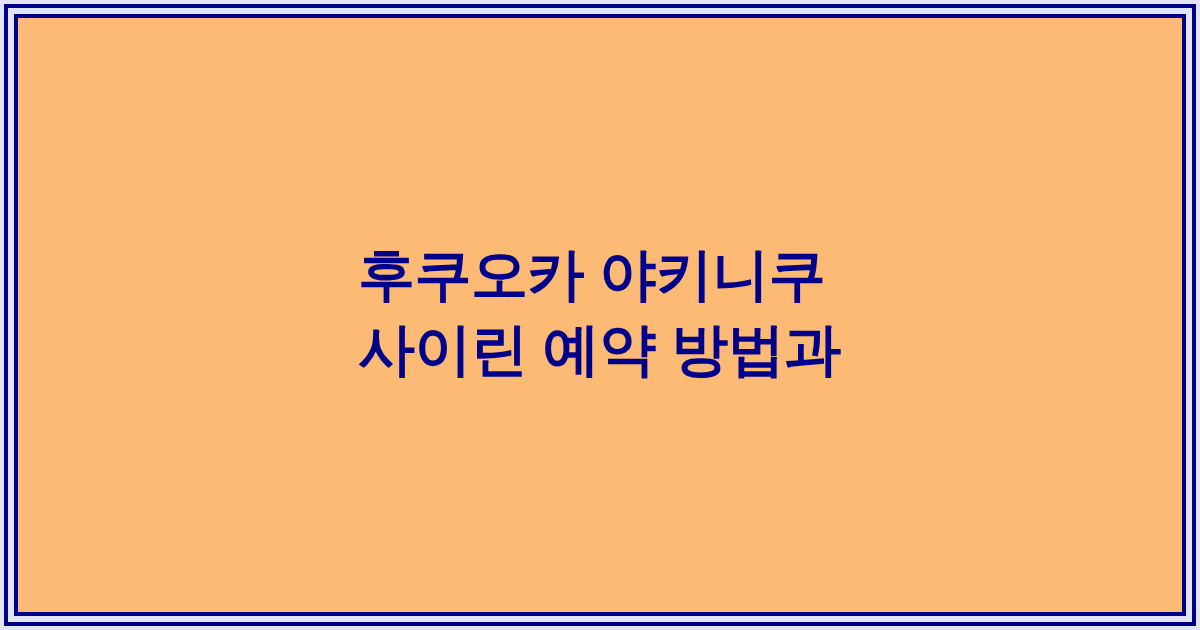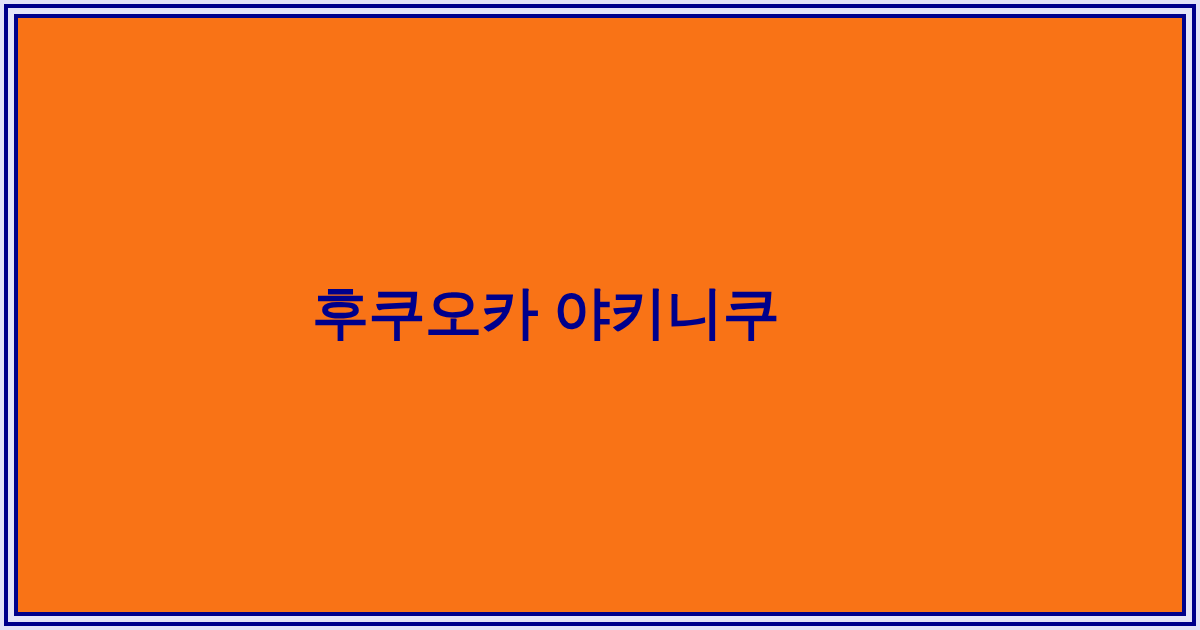--- a/index.html
+++ b/index.html
@@ -34,24 +34,25 @@
     background: #E4E4F8;
     padding: 6px;              
   }
 
   
   .inner-rule {
     box-sizing: border-box;
     width: 100%;
     height: 100%;
     border: 4px solid #00008B;
-    background: #f97316;
+    background: #fdba74;
     display: flex;
     align-items: center;
     justify-content: flex-start;
+    padding-left: 46px;
   }
 
   
   .title-block {
     box-sizing: border-box;
     padding-left: 294px;
     padding-right: 40px;
     padding-bottom: 6px;
     width: 100%;
   }
@@ -70,17 +71,18 @@
 </style>
 </head>
 <body>
 
 <div class="thumb-card">
   <div class="outer-rule">
     <div class="inner-rule">
 
       <div class="title-block">
         <span class="title-line">후쿠오카 야키니쿠</span>
+        <span class="title-line">사이린 예약 방법과</span>
       </div>
 
     </div>
   </div>
 </div>
 
 </body></html>

